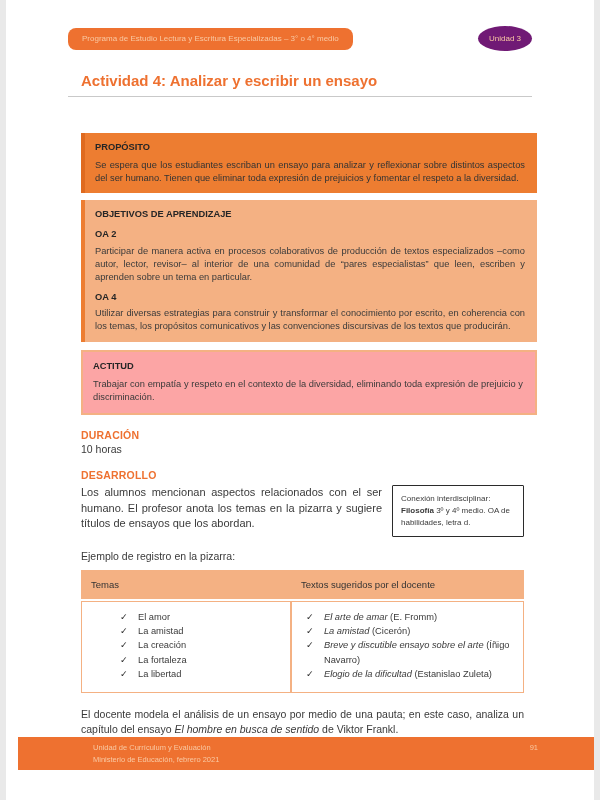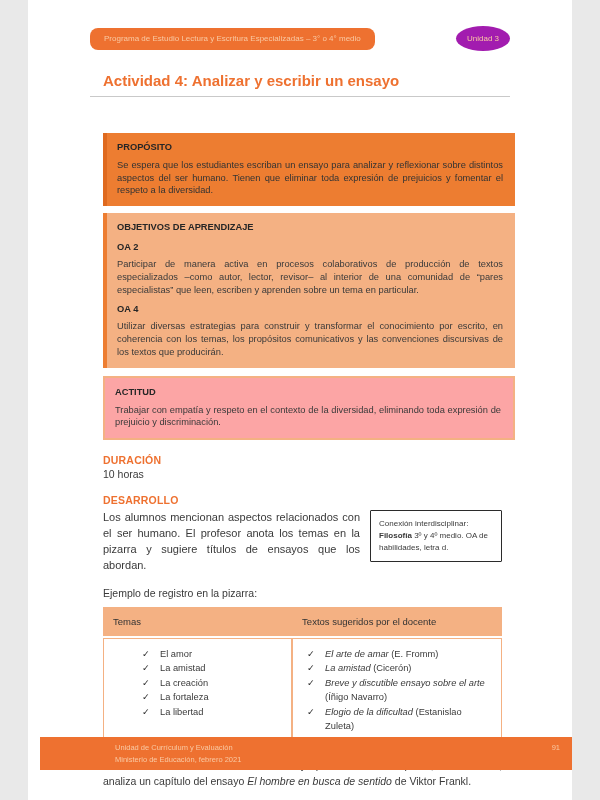--- a/index.html
+++ b/index.html
@@ -1,30 +1,30 @@
 <!DOCTYPE html>
 <html><head>
 <meta charset="utf-8">
 <style>
   * { margin:0; padding:0; box-sizing:border-box; }
   html,body { background:#e9e9e9; }
   .page {
-    position:relative; width:544px; height:800px; margin:0 auto;
+    position:relative; width:588px; height:800px; margin:0 auto;
     background:#ffffff; overflow:hidden;
     font-family:"Liberation Sans","DejaVu Sans",sans-serif;
     color:#3a3a3a;
   }
   
   .header-row { display:flex; justify-content:space-between; align-items:center; padding:26px 62px 0 62px; }
   .program-badge {
     background:#EE7130; color:#F9C9A3; font-size:8px; line-height:1;
     padding:7px 14px; border-radius:8px;
   }
   .unit-pill {
-    background:#a21caf; color:#F9C9A3; font-size:8px; line-height:1;
+    background:#701a75; color:#F9C9A3; font-size:8px; line-height:1;
     width:54px; height:25px; border-radius:50%;
     display:flex; align-items:center; justify-content:center;
   }
   
   .title { color:#EE7130; font-size:15px; font-weight:700; margin:21px 62px 7px 75px; }
   .title-rule { border:0; border-top:1px solid #c9c9c9; margin:0 62px; }
   
   .boxes { margin:36px 57px 0 75px; }
   .box { font-size:9.3px; line-height:1.38; padding:8px 12px 9px 10px; }
   .box p { margin-top:5px; text-align:justify; }

